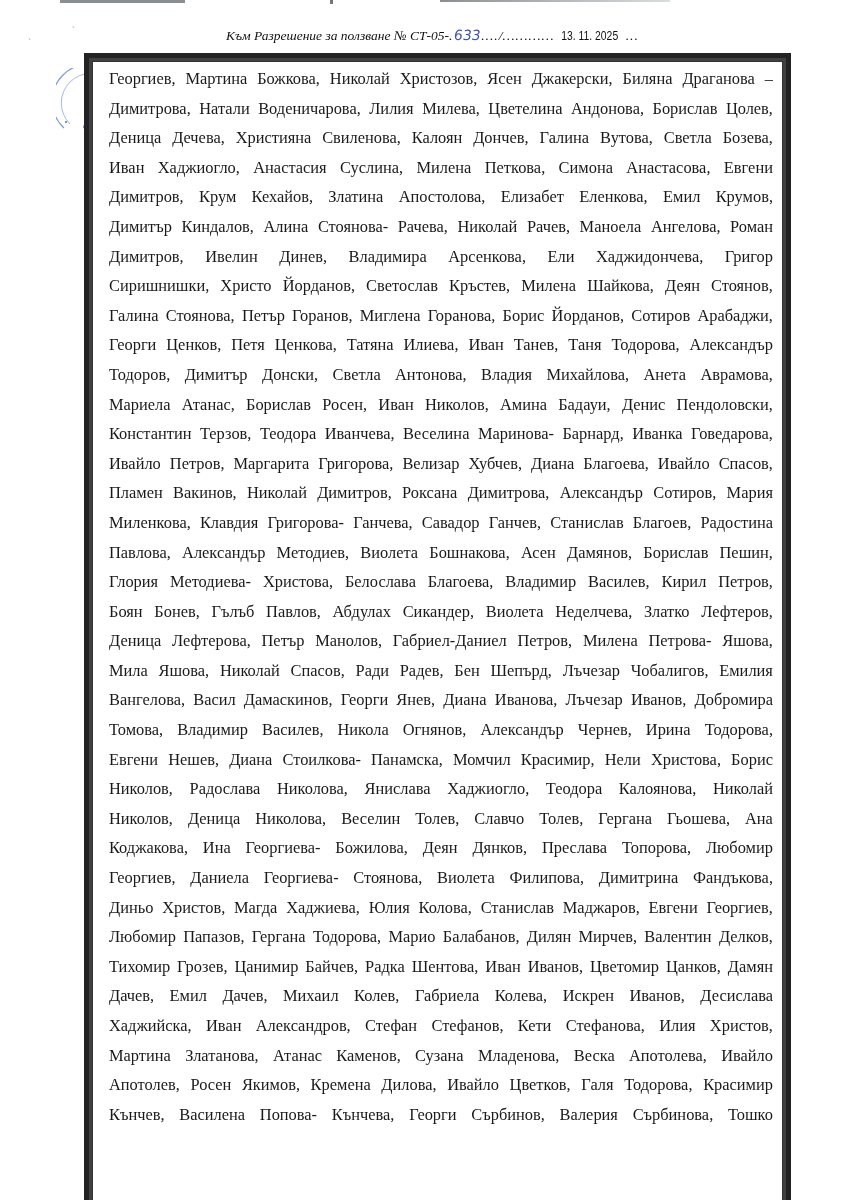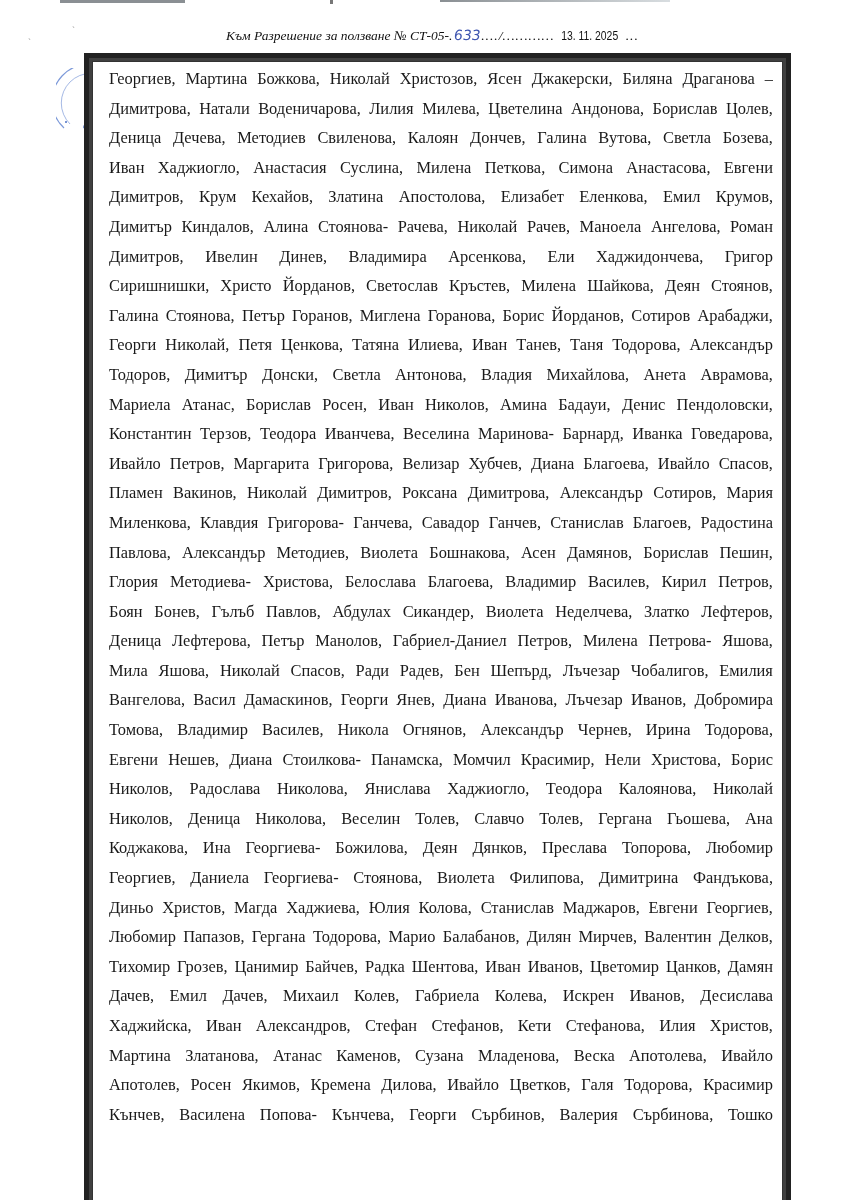--- a/index.html
+++ b/index.html
@@ -172,21 +172,21 @@
             <span>Цветелина</span>
             <span>Андонова,</span>
             <span>Борислав</span>
             <span>Цолев,</span>
           </span>
         </div>
         <div class="names-line">
           <span class="fill">
             <span>Деница</span>
             <span>Дечева,</span>
-            <span>Методиев</span>
+            <span>Християна</span>
             <span>Свиленова,</span>
             <span>Калоян</span>
             <span>Дончев,</span>
             <span>Галина</span>
             <span>Вутова,</span>
             <span>Светла</span>
             <span>Бозева,</span>
           </span>
         </div>
         <div class="names-line">
@@ -264,21 +264,21 @@
             <span>Горанова,</span>
             <span>Борис</span>
             <span>Йорданов,</span>
             <span>Сотиров</span>
             <span>Арабаджи,</span>
           </span>
         </div>
         <div class="names-line">
           <span class="fill">
             <span>Георги</span>
-            <span>Николай,</span>
+            <span>Ценков,</span>
             <span>Петя</span>
             <span>Ценкова,</span>
             <span>Татяна</span>
             <span>Илиева,</span>
             <span>Иван</span>
             <span>Танев,</span>
             <span>Таня</span>
             <span>Тодорова,</span>
             <span>Александър</span>
           </span>

